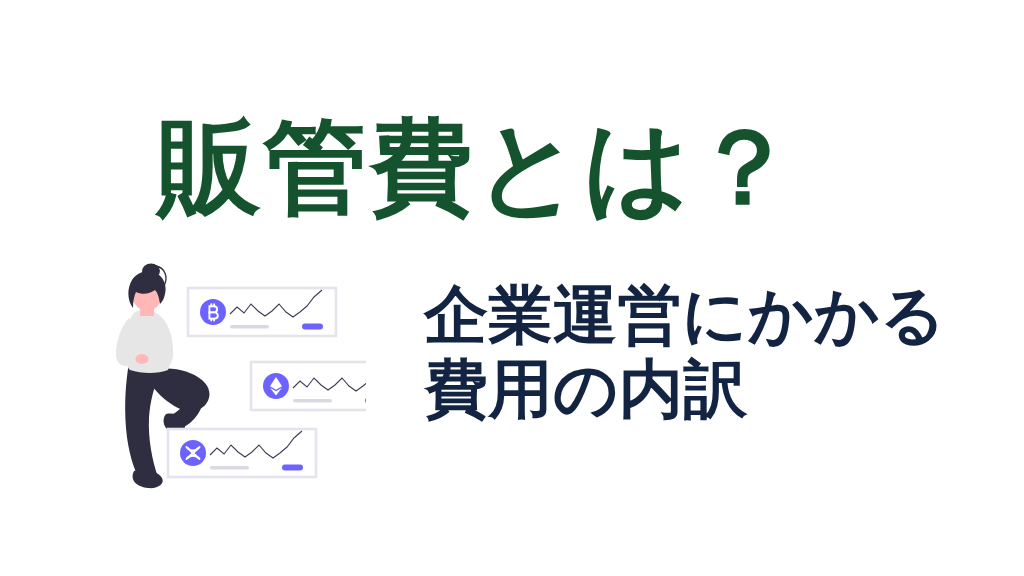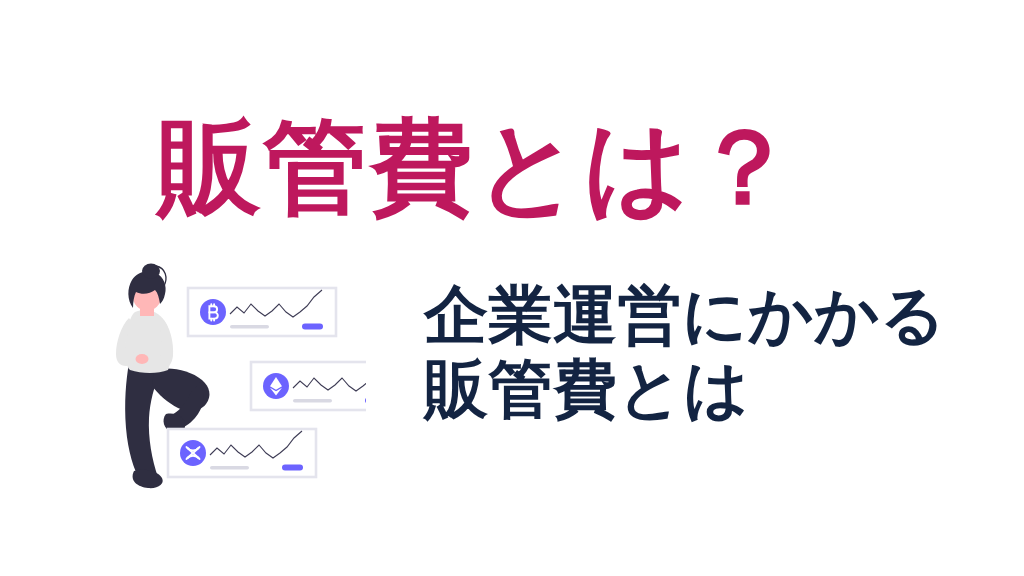--- a/index.html
+++ b/index.html
@@ -19,21 +19,21 @@
     overflow: hidden;
   }
 
   
   .headline {
     position: absolute;
     left: 157px;
     top: 104px;
     width: 720px;
     height: 126px;
-    color: #be185d;
+    color: #14532d;
     font-family: "DejaVu Sans", "Liberation Sans", sans-serif;
     font-weight: 700;
     font-size: 104px;
     line-height: 126px;
     letter-spacing: 2px;
     white-space: nowrap;
   }
 
   
   .subtitle {
@@ -63,21 +63,21 @@
 </style>
 </head>
 <body>
 
 <div class="slide">
 
   <div class="headline">販管費とは？</div>
 
   <div class="subtitle">
     <span class="line">企業運営にかかる</span>
-    <span class="line">販管費とは</span>
+    <span class="line">費用の内訳</span>
   </div>
 
   <div class="illustration">
     <svg width="270" height="235" viewBox="0 0 270 235" xmlns="http://www.w3.org/2000/svg">
 
       <g>
         <rect x="92" y="26" width="148" height="48" fill="#ffffff" stroke="#e4e4ed" stroke-width="2.6"></rect>
         <circle cx="117" cy="50" r="13" fill="#6c63ff"></circle>
         <g fill="none" stroke="#ffffff" stroke-width="1.9" stroke-linecap="round">
           <path d="M113.4 44.2 h4.6 a3.1 3.1 0 0 1 0 6.2 h-4.6 z"></path>

